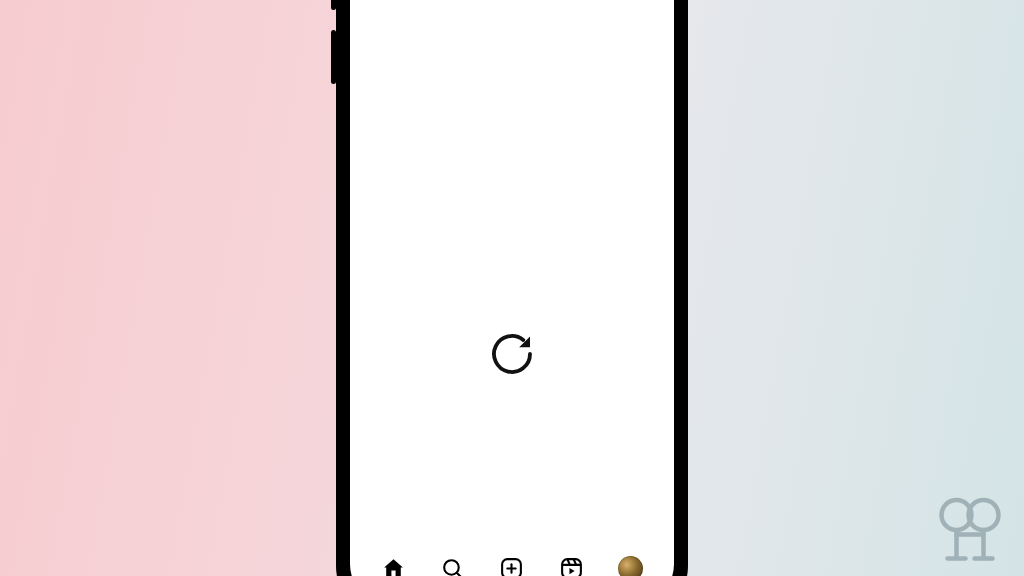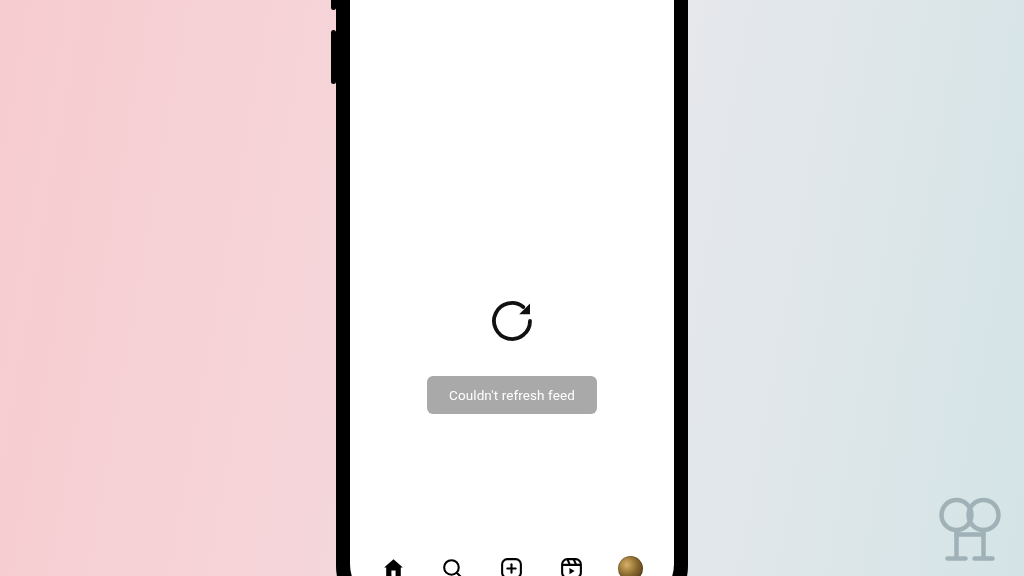--- a/index.html
+++ b/index.html
@@ -37,23 +37,20 @@
 
     <div class="screen">
 
       <div class="feed">
         <span class="refresh-icon">
           <svg viewBox="0 0 24 24" fill="none" stroke="#111" stroke-width="1.7" stroke-linecap="round">
             <path d="M20 12a8 8 0 1 1-3-6.25"></path>
             <path d="M20 4.2 20 9 15.2 9" fill="#111" stroke="none"></path>
           </svg>
         </span>
-        <div class="toast">
-          <span>Couldn't refresh feed</span>
-        </div>
       </div>
 
       <nav class="bottom-nav">
         <div class="nav-item" aria-label="Home">
           <span>
             <svg viewBox="0 0 24 24">
                 <path fill="#000" d="M12 3 3 11h2v9h5v-6h4v6h5v-9h2z"></path>
               </svg>
           </span>
         </div>

